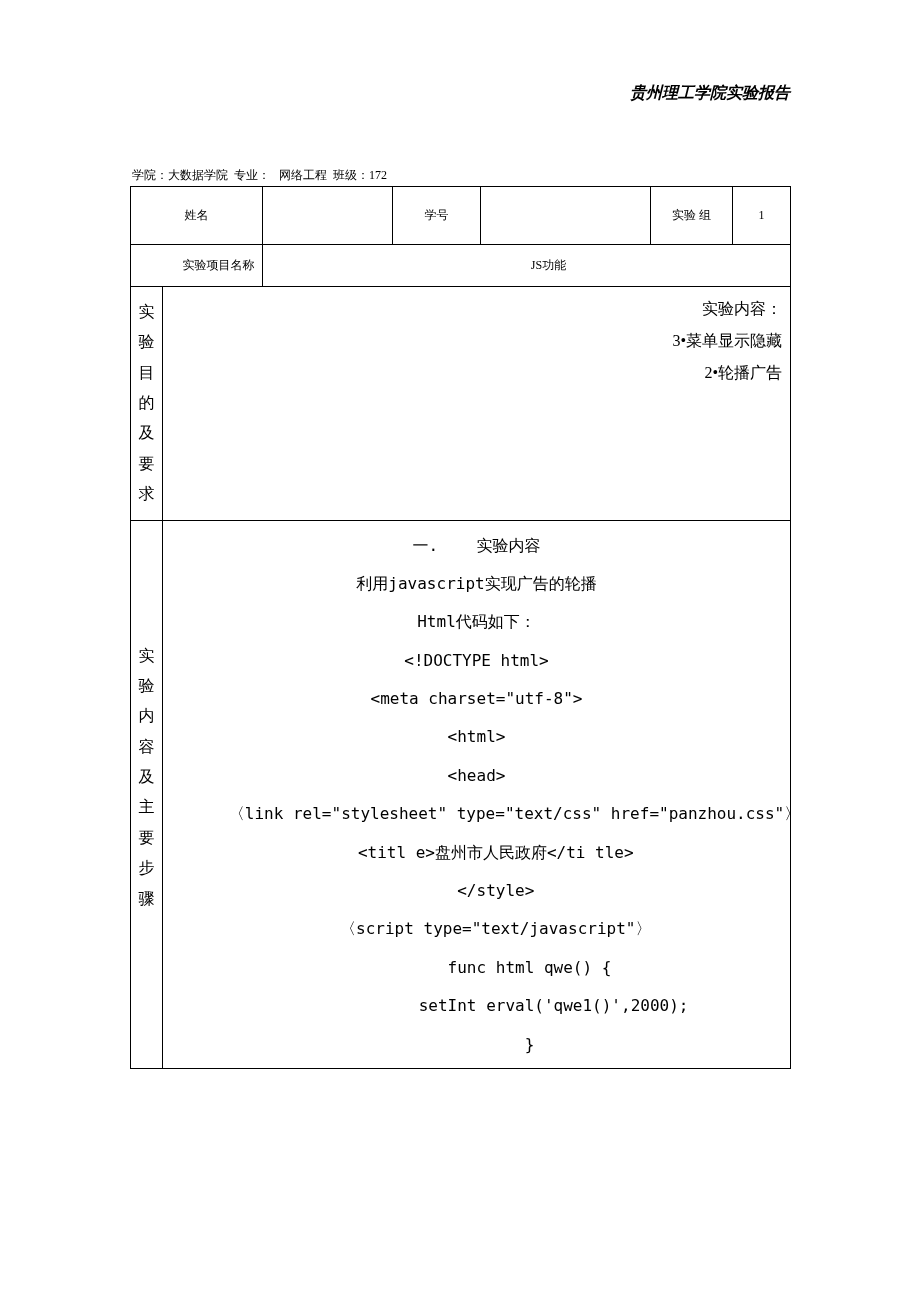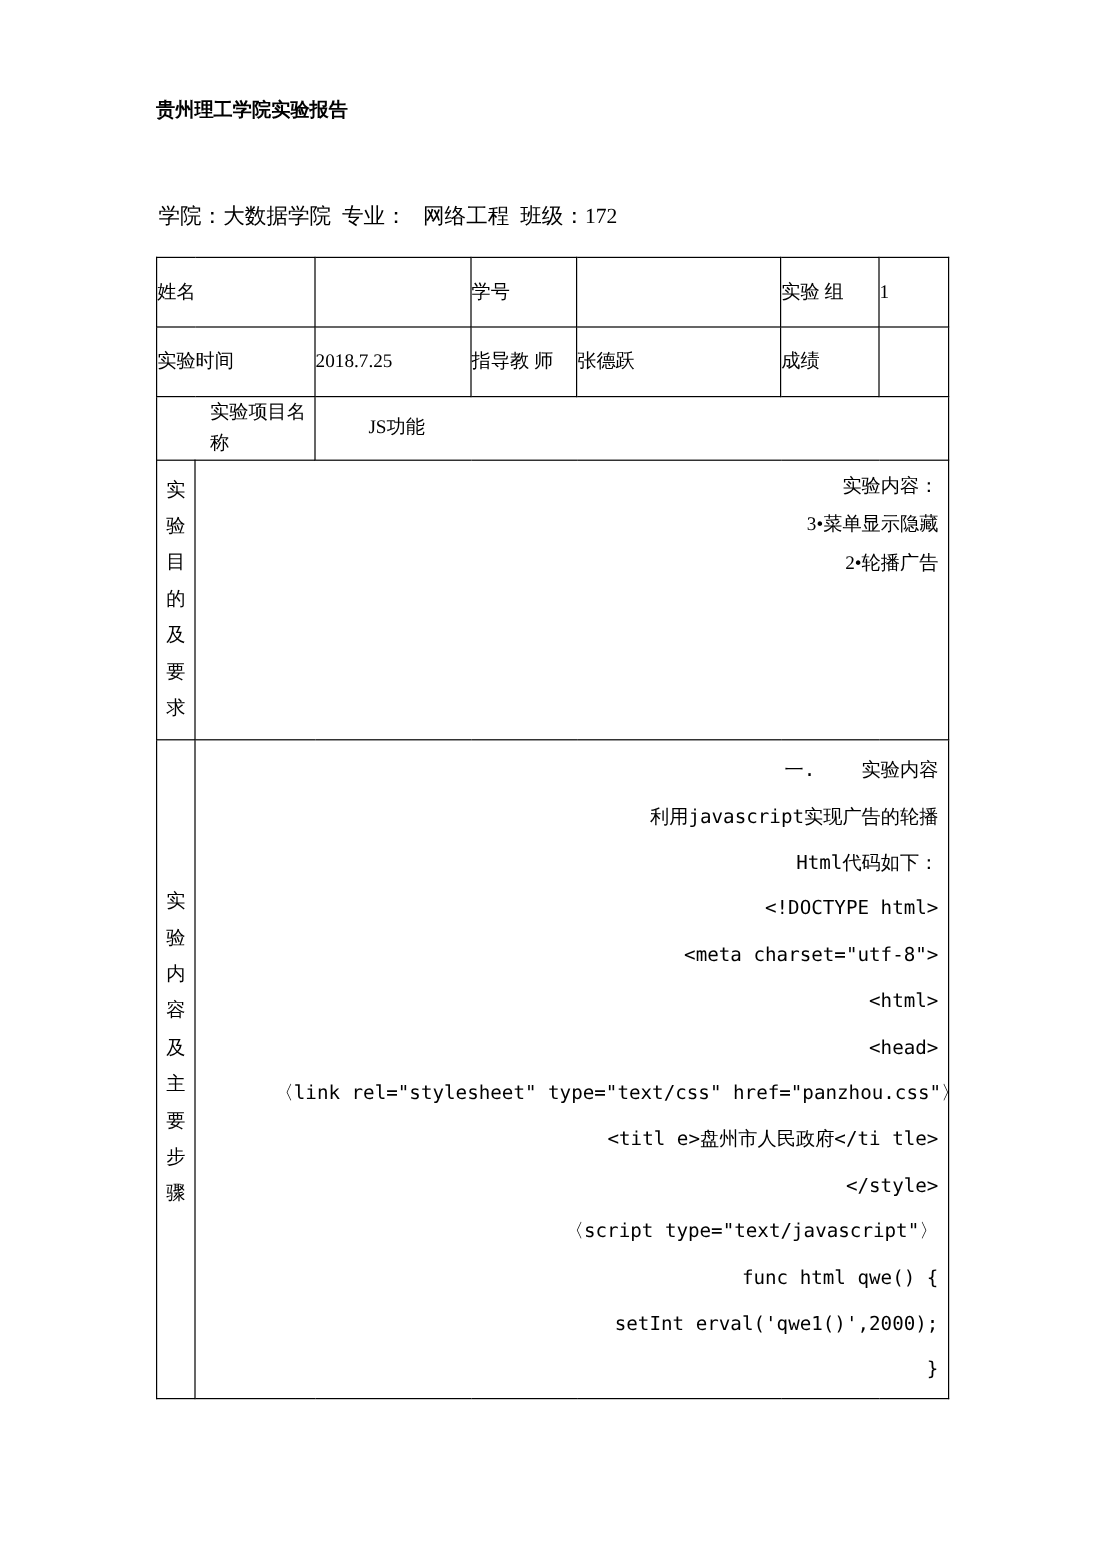--- a/index.html
+++ b/index.html
@@ -10,62 +10,63 @@
     body {
       font-family: "SimSun", "宋体", serif;
       background: #ffffff;
       width: 920px;
       padding: 80px 130px 20px 130px;
       font-size: 16px;
       color: #000;
       line-height: 1.6;
     }
     .title {
-      text-align: left;
+      text-align: right;
       font-weight: bold;
       font-size: 16px;
       margin-bottom: 60px;
+      font-style: italic;
     }
     .header-line {
-      font-size: 18px;
-      margin-bottom: 20px;
+      font-size: 12px;
+      margin-bottom: 1px;
       padding-left: 2px;
     }
     table {
       border-collapse: collapse;
       width: 100%;
       table-layout: fixed;
     }
     td {
       border: 1px solid #000;
       padding: 0;
       vertical-align: middle;
-      text-align: left;
-      font-size: 16px;
+      text-align: center;
+      font-size: 12px;
     }
     .row1 td { height: 58px; }
     .row2 td { height: 58px; }
     .row3 td { height: 42px; padding-left: 44px; }
     .vh {
       width: 32px;
       text-align: center;
       padding: 10px 0;
       line-height: 1.9;
       font-size: 16px;
       vertical-align: top;
     }
     .content-cell {
       text-align: right;
       vertical-align: top;
       padding: 6px 8px 18px 8px;
       line-height: 2.0;
       font-size: 16px;
     }
     .content-cell2 {
-      text-align: right;
+      text-align: center;
       vertical-align: top;
       padding: 6px 8px 4px 8px;
       line-height: 2.4;
       font-size: 16px;
       font-family: "SimSun", "宋体", monospace;
     }
     .code-line {
       white-space: pre;
       font-family: "SimSun", "宋体", monospace;
     }
@@ -93,28 +94,20 @@
   </colgroup>
   <tbody>
       <tr class="row1">
     <td colspan="2">姓名</td>
     <td></td>
     <td>学号</td>
     <td></td>
     <td>实验 组</td>
     <td>1</td>
   </tr>
-  <tr class="row2">
-    <td colspan="2">实验时间</td>
-    <td>2018.7.25</td>
-    <td>指导教 师</td>
-    <td>张德跃</td>
-    <td>成绩</td>
-    <td></td>
-  </tr>
   <tr class="row3">
     <td colspan="2">实验项目名称</td>
     <td colspan="5">JS功能</td>
   </tr>
   <tr>
     <td class="vh">实<br>验<br>目<br>的<br>及<br>要<br>求</td>
     <td colspan="6" class="content-cell">
       <div>实验内容：</div>
       <div style="padding-left:56px">3•菜单显示隐藏</div>
       <div style="padding-left:56px">2•轮播广告</div>

